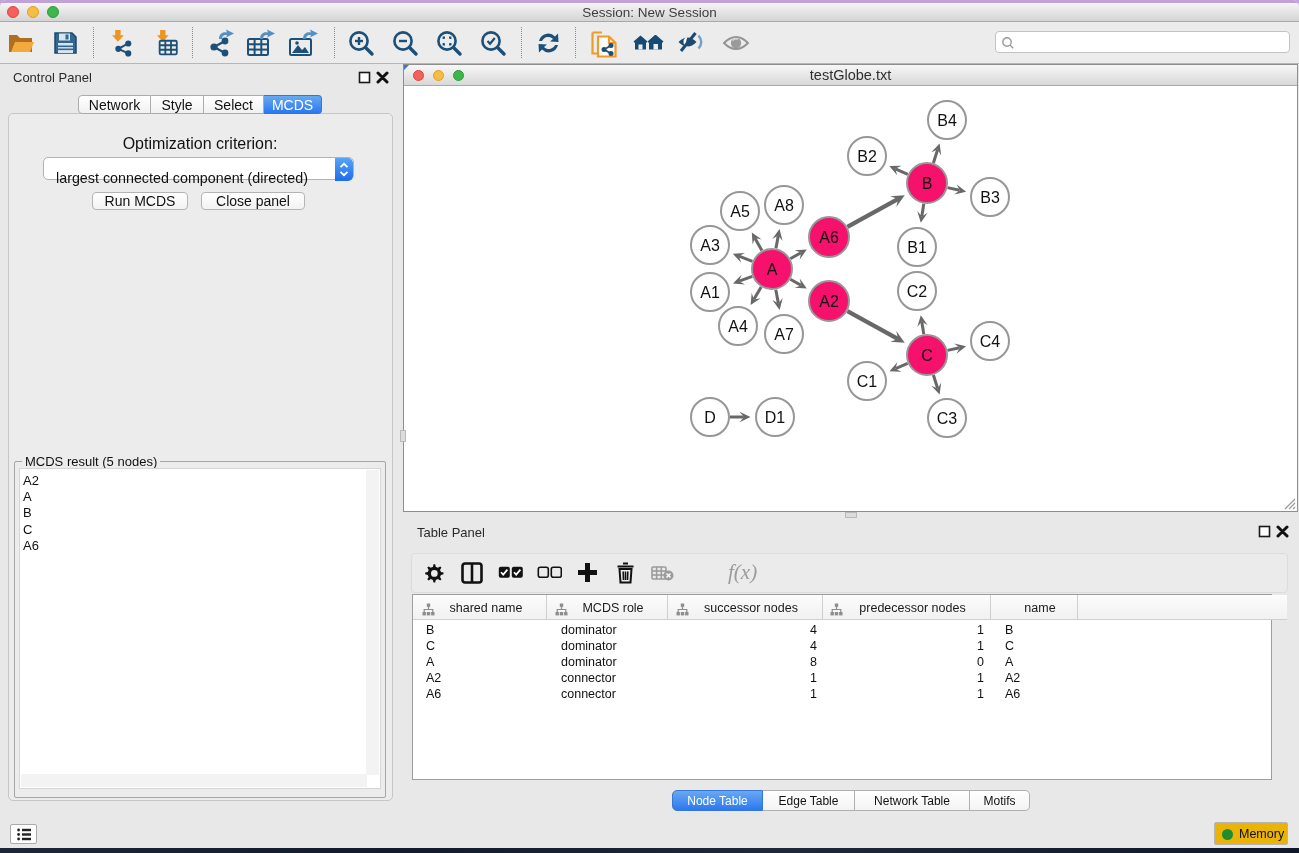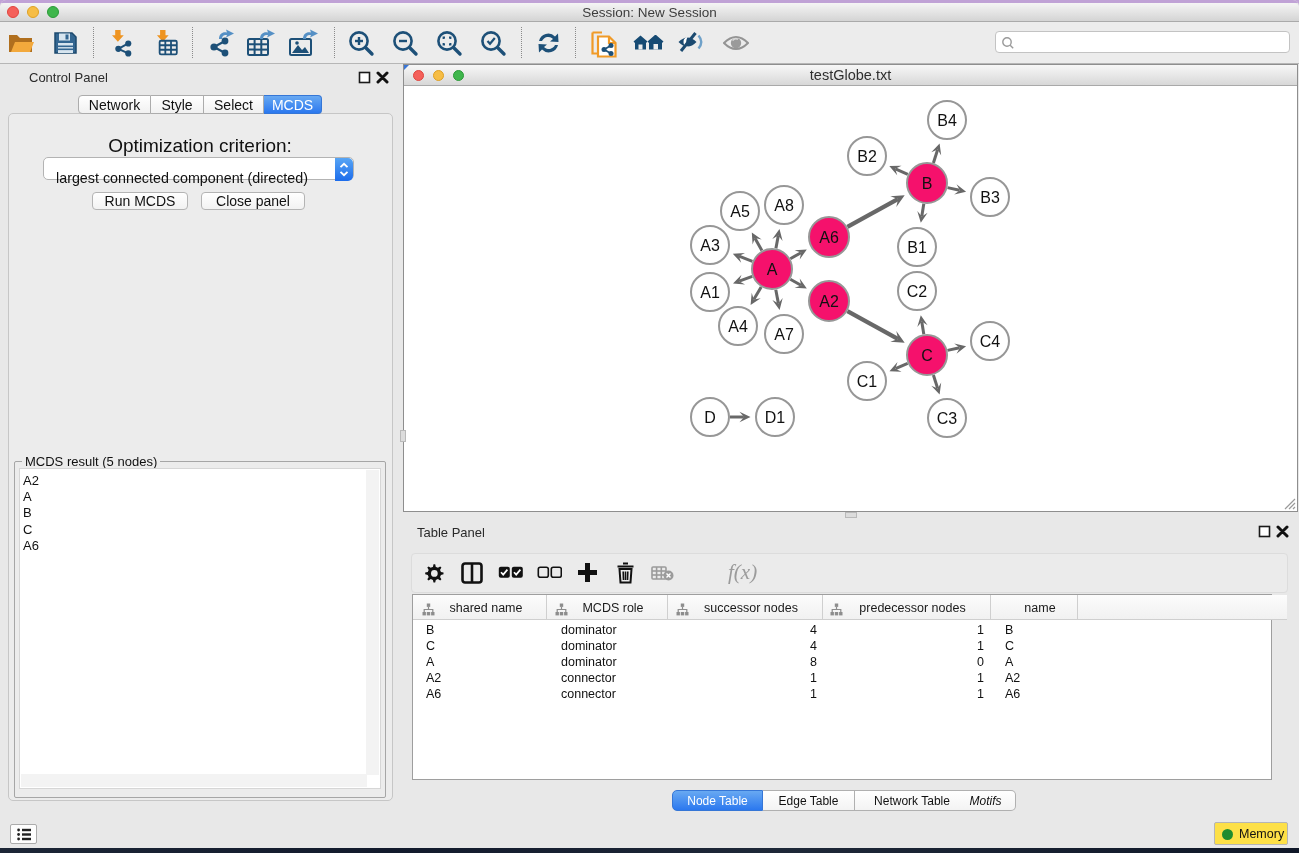--- a/index.html
+++ b/index.html
@@ -155,33 +155,33 @@
     <div class="tsep" style="left:334px"></div>
     <div class="tsep" style="left:521px"></div>
     <div class="tsep" style="left:575px"></div>
     <div class="searchbox"></div>
     <svg class="abs" style="left:1001px; top:14px;" width="14" height="14" viewBox="0 0 14 14">
         <circle cx="6" cy="6" r="4.2" fill="none" stroke="#9a9a9a" stroke-width="1.4"></circle>
         <line x1="9.2" y1="9.2" x2="12.2" y2="12.2" stroke="#9a9a9a" stroke-width="1.4"></line>
       </svg>
   </div>
 
-  <div class="abs hpanel-title" style="left:13px; top:70px;margin-left:16px;">Control Panel</div>
+  <div class="abs hpanel-title" style="left:13px; top:70px;">Control Panel</div>
   <svg class="abs" style="left:358px; top:71px;" width="32px" height="14" viewBox="0 0 32 14">
     <rect x="1.5" y="1.5" width="10" height="10" fill="#fff" stroke="#1a1a1a" stroke-width="1.6"></rect>
     <path d="M20 2 L24.5 6.5 L29 2 M20 11 L24.5 6.5 L29 11" stroke="#111" stroke-width="3" fill="none" stroke-linecap="round"></path>
   </svg>
   <div class="panel" style="left:8px; top:113px; width:385px; height:688px;"></div>
   <div class="cp-tabs" style="left:78px;">
     <div class="tab first" style="left:0; width:73px;">Network</div>
     <div class="tab" style="left:73px; width:53px;">Style</div>
     <div class="tab" style="left:126px; width:60px;">Select</div>
     <div class="tab sel last" style="left:186px; width:58px;">MCDS</div>
   </div>
-  <div class="abs" style="left:0; top:135px; width:400px; text-align:center; font-size:19px; color:#111;">Optimization criterion:</div>
+  <div class="abs" style="left:0; top:135px; width:400px; text-align:center; font-size:16px; color:#111;">Optimization criterion:</div>
 
   <div class="abs" style="left:43px; top:157px; width:311px; height:23px; background:#fff; border:1px solid #b3b3b3; border-radius:5px;">
     <div class="abs" style="left:12px; top:10px; font-size:14.3px; line-height:20.5px; color:#111;">largest connected component (directed)</div>
     <div class="abs" style="right:0px; top:0px; width:18px; height:23px; background:linear-gradient(#57a5f5,#1c6ceb); border-radius:0 5px 5px 0;"></div>
     <svg class="abs" style="right:3px; top:4px;" width="12" height="15" viewBox="0 0 12 15">
         <path d="M2.5 5.2 L6 1.8 L9.5 5.2" stroke="#fff" stroke-width="1.8" fill="none"></path>
         <path d="M2.5 9.8 L6 13.2 L9.5 9.8" stroke="#fff" stroke-width="1.8" fill="none"></path>
       </svg>
   </div>
   <div class="btn" style="left:92px; top:192px; width:96px;">Run MCDS</div>
@@ -384,31 +384,31 @@
     <div class="cell" style="left:148px; top:27px;">dominator<br>dominator<br>dominator<br>connector<br>connector</div>
     <div class="cell" style="left:254px; top:27px; width:150px; text-align:right;">4<br>4<br>8<br>1<br>1</div>
     <div class="cell" style="left:409px; top:27px; width:162px; text-align:right;">1<br>1<br>0<br>1<br>1</div>
     <div class="cell" style="left:592px; top:27px;">B<br>C<br>A<br>A2<br>A6</div>
   </div>
 
   <div class="abs" style="left:672px; top:790px;">
     <div class="btab" style="left:0; width:91px; border-left:1px solid #b0b0b0; border-radius:5px 0 0 5px; background:linear-gradient(#68a9f2,#2b78ef); color:#fff; border-color:#3576d6;">Node Table</div>
     <div class="btab" style="left:91px; width:92px;">Edge Table</div>
     <div class="btab" style="left:183px; width:115px;">Network Table</div>
-    <div class="btab" style="left:284px; width:60px; border-radius:0 5px 5px 0;font-style:italic;">Motifs</div>
+    <div class="btab" style="left:298px; width:60px; border-radius:0 5px 5px 0;">Motifs</div>
   </div>
 
   <div class="abs" style="left:10px; top:824px; width:27px; height:20px; background:#fdfdfd; border:1px solid #ababab; border-radius:2px;">
     <svg class="abs" style="left:5px; top:3px;" width="16" height="13" viewBox="0 0 14 13">
       <circle cx="1.6" cy="2" r="1.4" fill="#222"></circle>
         <rect x="5" y="0.8" width="9" height="2.4" fill="#222"></rect>
       <circle cx="1.6" cy="6.5" r="1.4" fill="#222"></circle>
         <rect x="5" y="5.3" width="9" height="2.4" fill="#222"></rect>
       <circle cx="1.6" cy="11" r="1.4" fill="#222"></circle>
         <rect x="5" y="9.8" width="9" height="2.4" fill="#222"></rect>
     </svg>
   </div>
-  <div class="abs" style="left:1214px; top:822px; width:74px; height:23px; background:#fde047; border:1px solid #b5b5b5; border-radius:2px;text-align:right;">
+  <div class="abs" style="left:1214px; top:822px; width:74px; height:23px; background:#eab308; border:1px solid #b5b5b5; border-radius:2px;text-align:right;">
     <div class="abs" style="left:7px; top:5.5px; width:11px; height:11px; border-radius:50%; background:#1f8c2f;"></div>
     <div class="abs" style="left:24px; top:0; font-size:12.5px; line-height:22px; color:#111;">Memory</div>
   </div>
   <div class="abs" style="left:0; top:848px; width:1299px; height:5px; background:linear-gradient(90deg,#1c2636,#121a2c 30%,#1e2838 60%,#0f1728);"></div>
 </div>
 
 </body></html>

